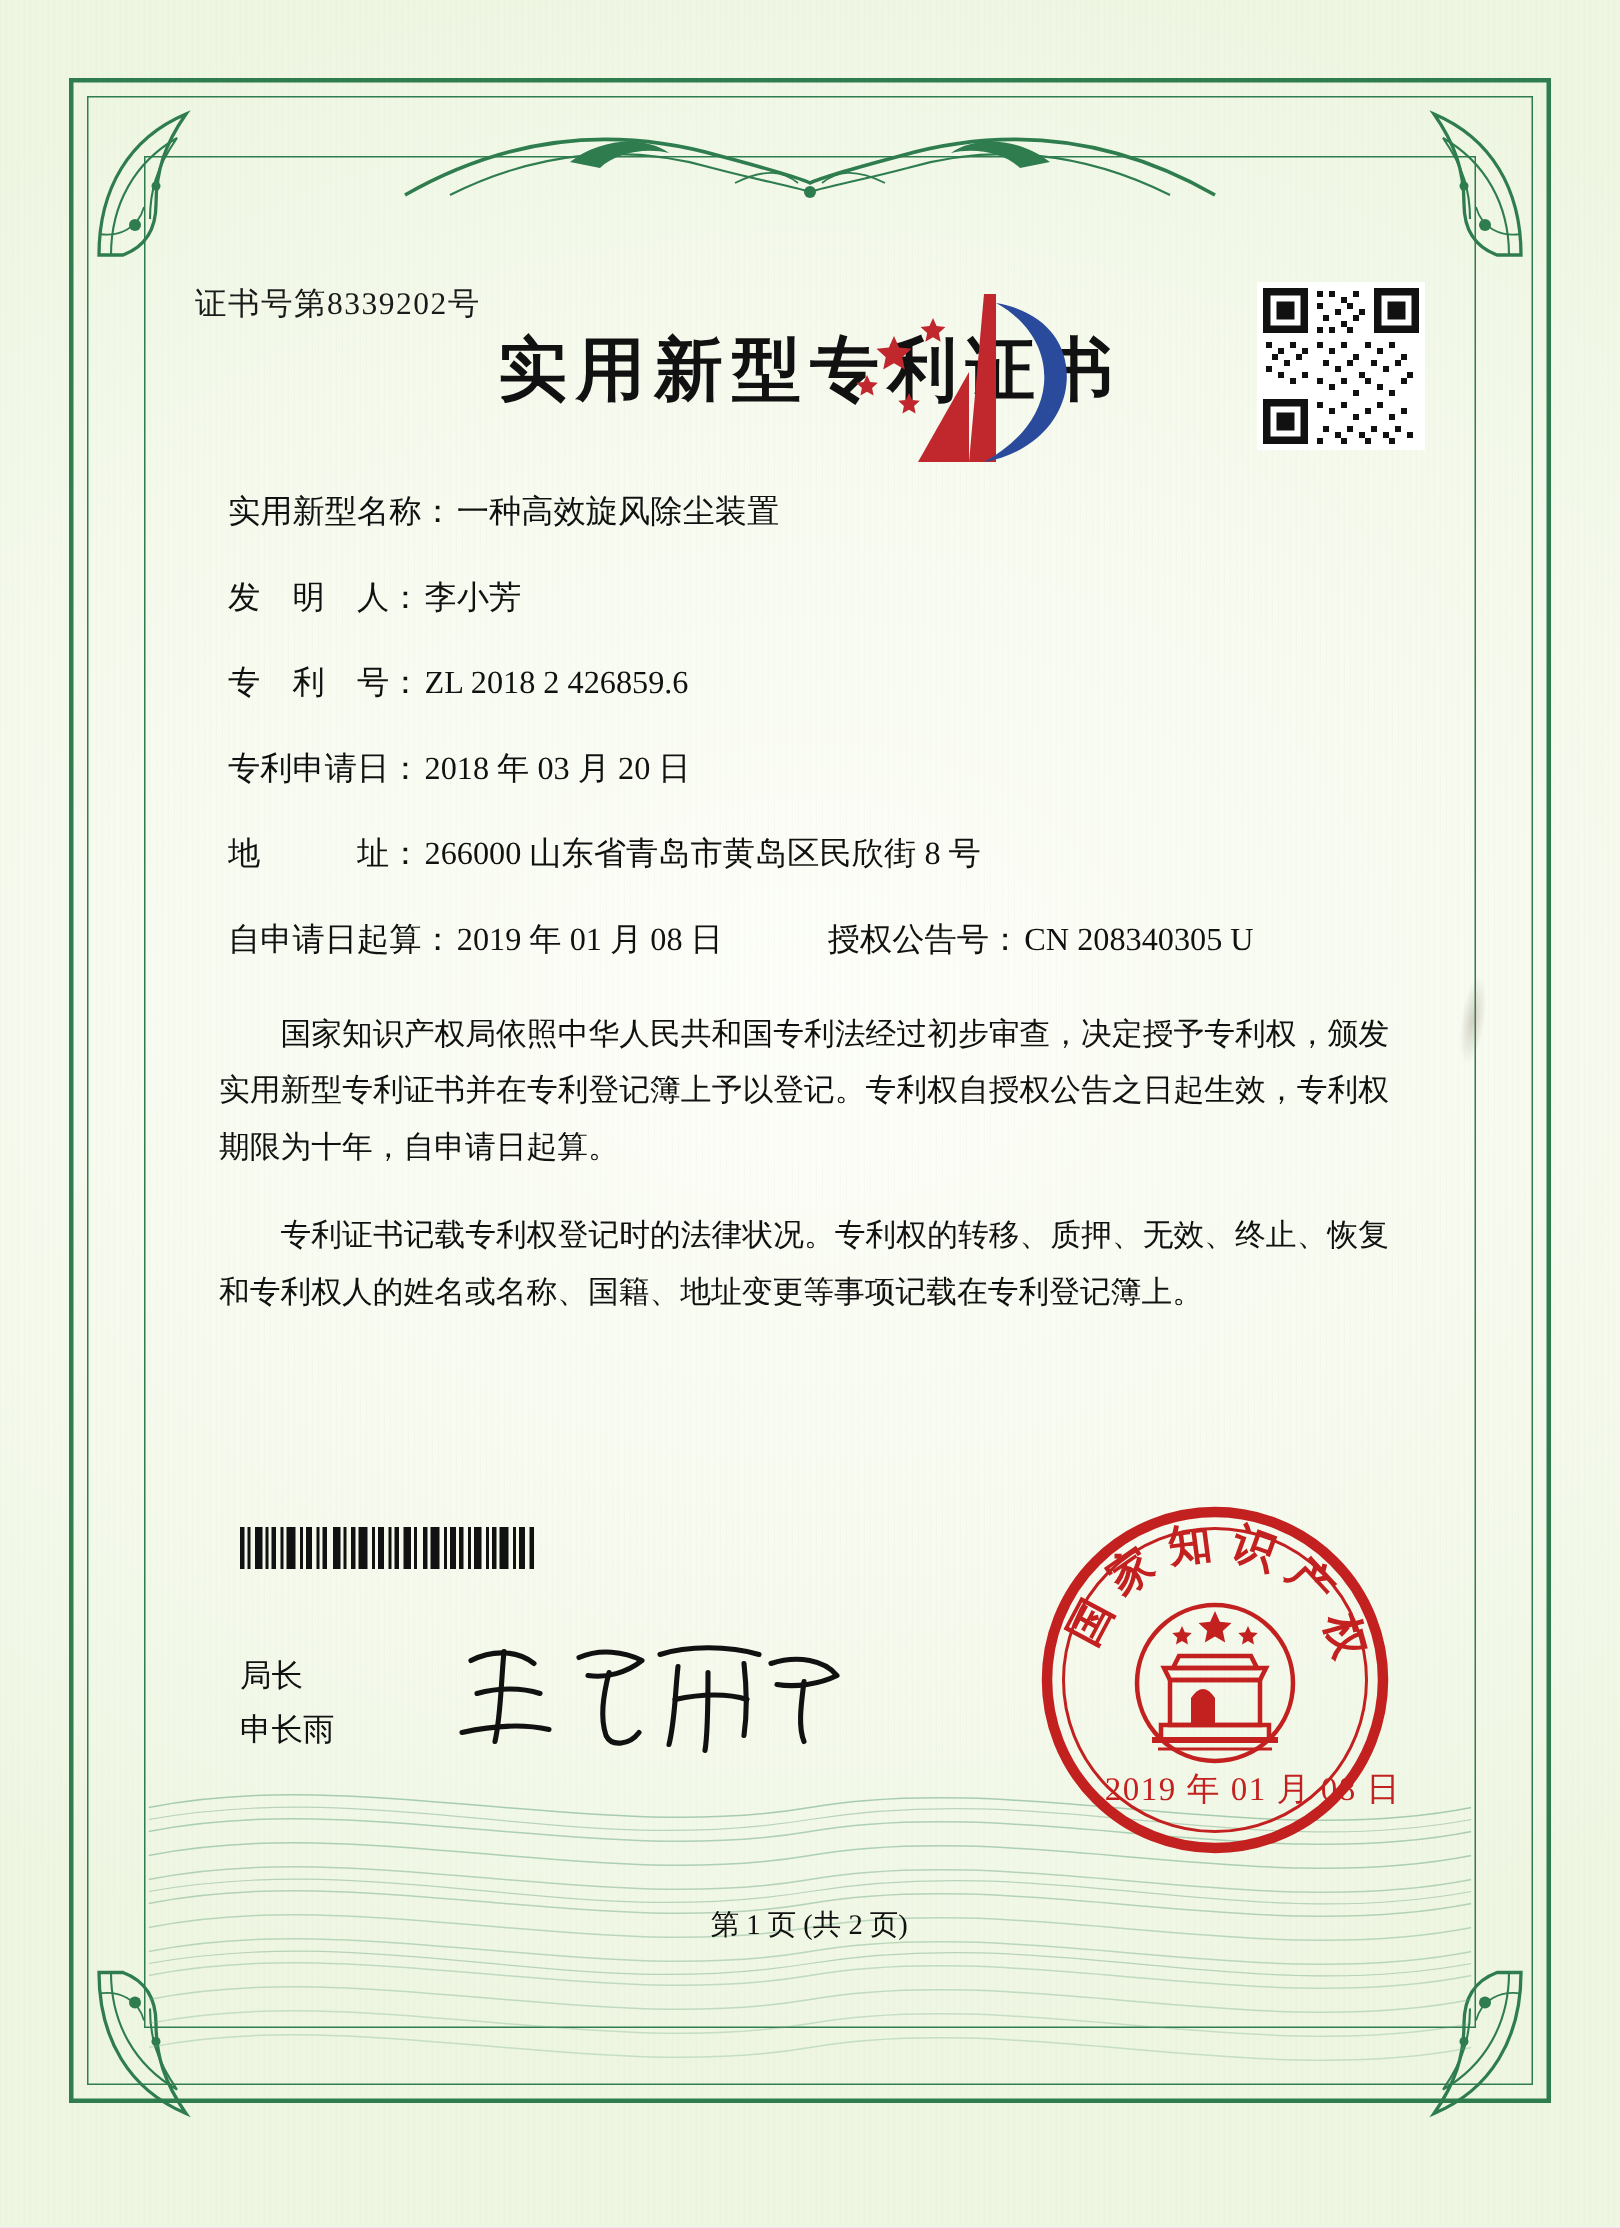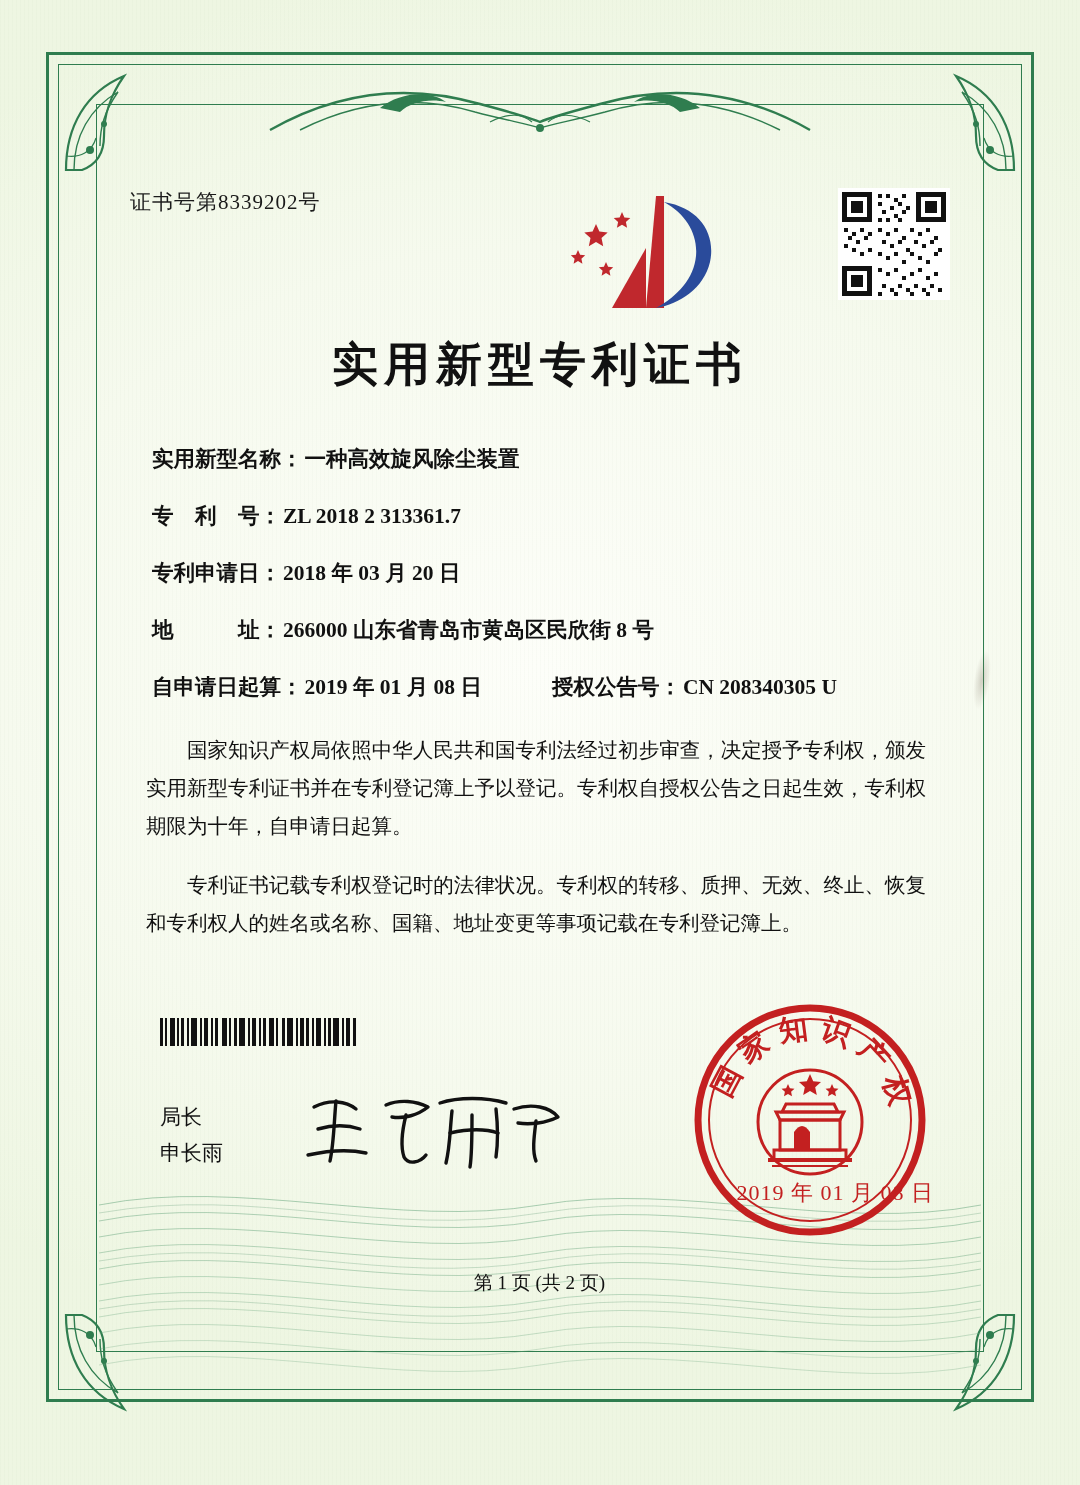--- a/index.html
+++ b/index.html
@@ -121,36 +121,34 @@
     width: 112px;
     height: 112px;
   }
 
   .title {
     text-align: center;
     font-size: 46px;
     font-weight: bold;
     letter-spacing: 6px;
     color: #111;
-    margin-top: 118px;
     font-family: "DejaVu Serif", "Liberation Serif", serif;
   }
 
   .fields {
     margin-top: 48px;
     padding-left: 22px;
   }
   .field {
     display: flex;
     align-items: flex-start;
     font-size: 21.5px;
     color: #111;
     margin-bottom: 27px;
     line-height: 1.4;
-    font-weight: bold;
   }
   .field .label {
     white-space: pre;
     flex: none;
   }
   .field .value {
     margin-left: 2px;
   }
   .field.two-col { justify-content: flex-start; }
   .field .spacer { display: inline-block; width: 70px; }
@@ -441,22 +439,26 @@
     </div>
 
     <div class="title">实用新型专利证书</div>
 
     <div class="fields">
       <div class="field">
         <span class="label">实用新型名称：</span>
         <span class="value">一种高效旋风除尘装置</span>
       </div>
       <div class="field">
+        <span class="label">发　明　人：</span>
+        <span class="value">李小芳</span>
+      </div>
+      <div class="field">
         <span class="label">专　利　号：</span>
-        <span class="value">ZL 2018 2 313361.7</span>
+        <span class="value">ZL 2018 2 426859.6</span>
       </div>
       <div class="field">
         <span class="label">专利申请日：</span>
         <span class="value">2018 年 03 月 20 日</span>
       </div>
       <div class="field">
         <span class="label">地　　　址：</span>
         <span class="value">266000  山东省青岛市黄岛区民欣街 8 号</span>
       </div>
       <div class="field two-col">

